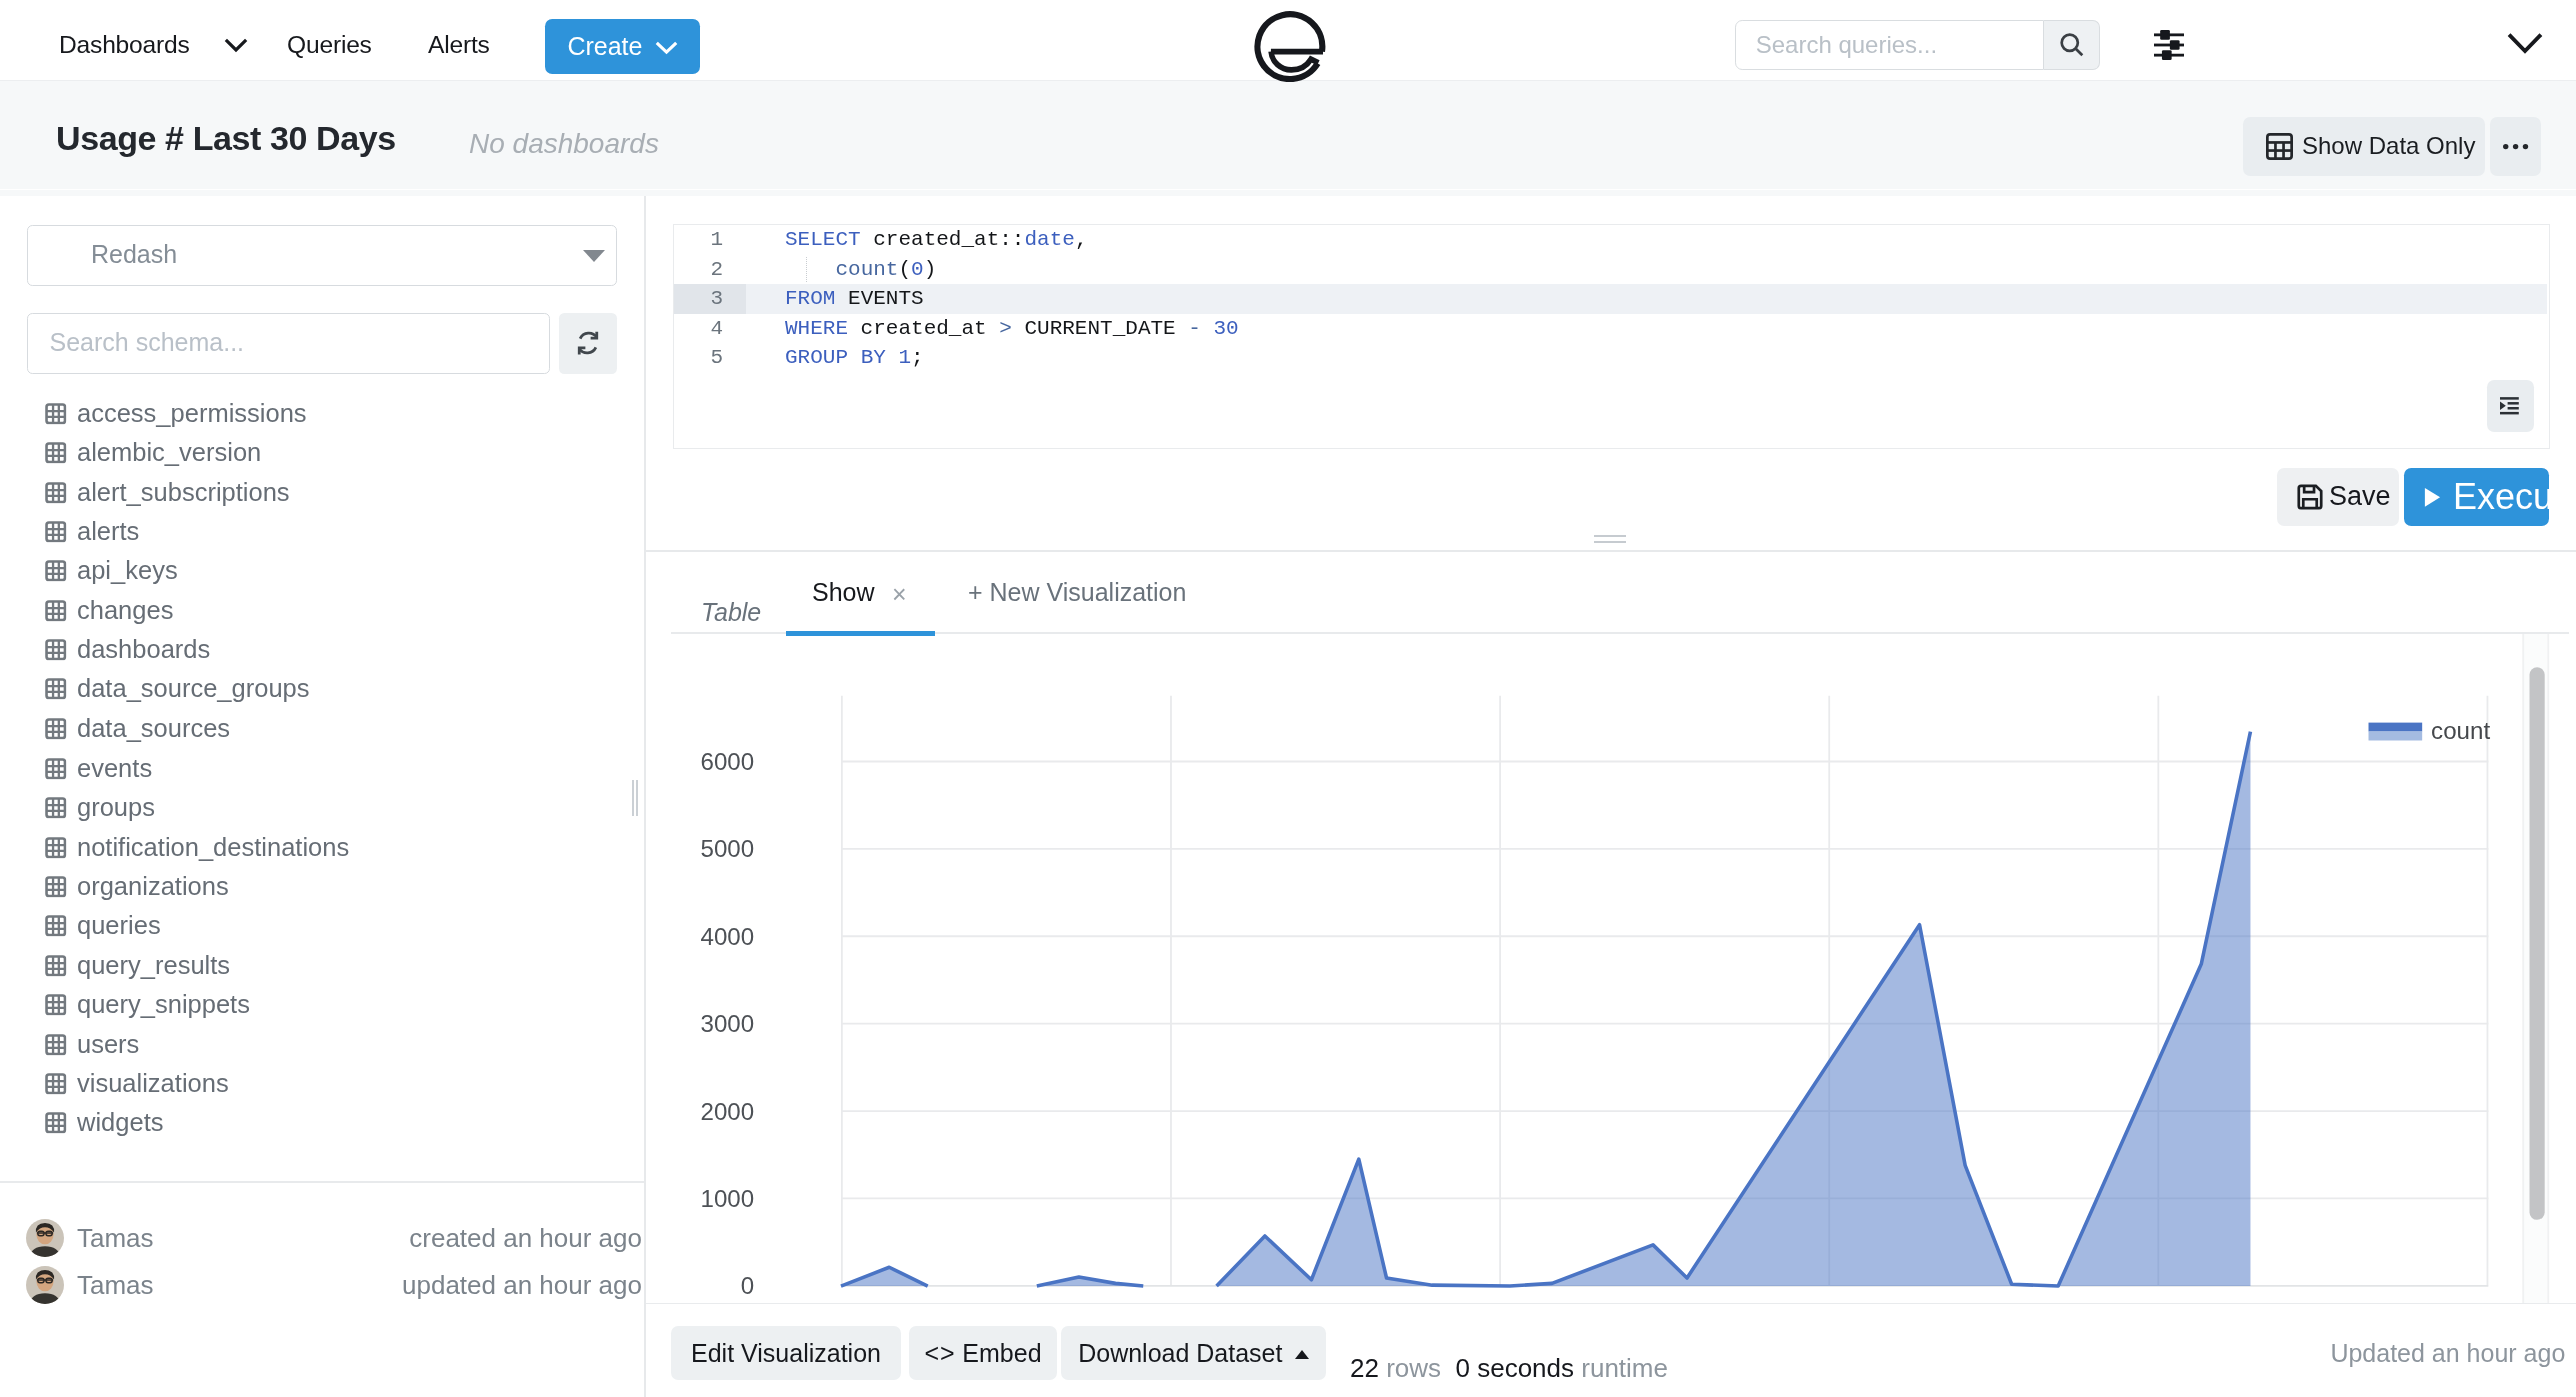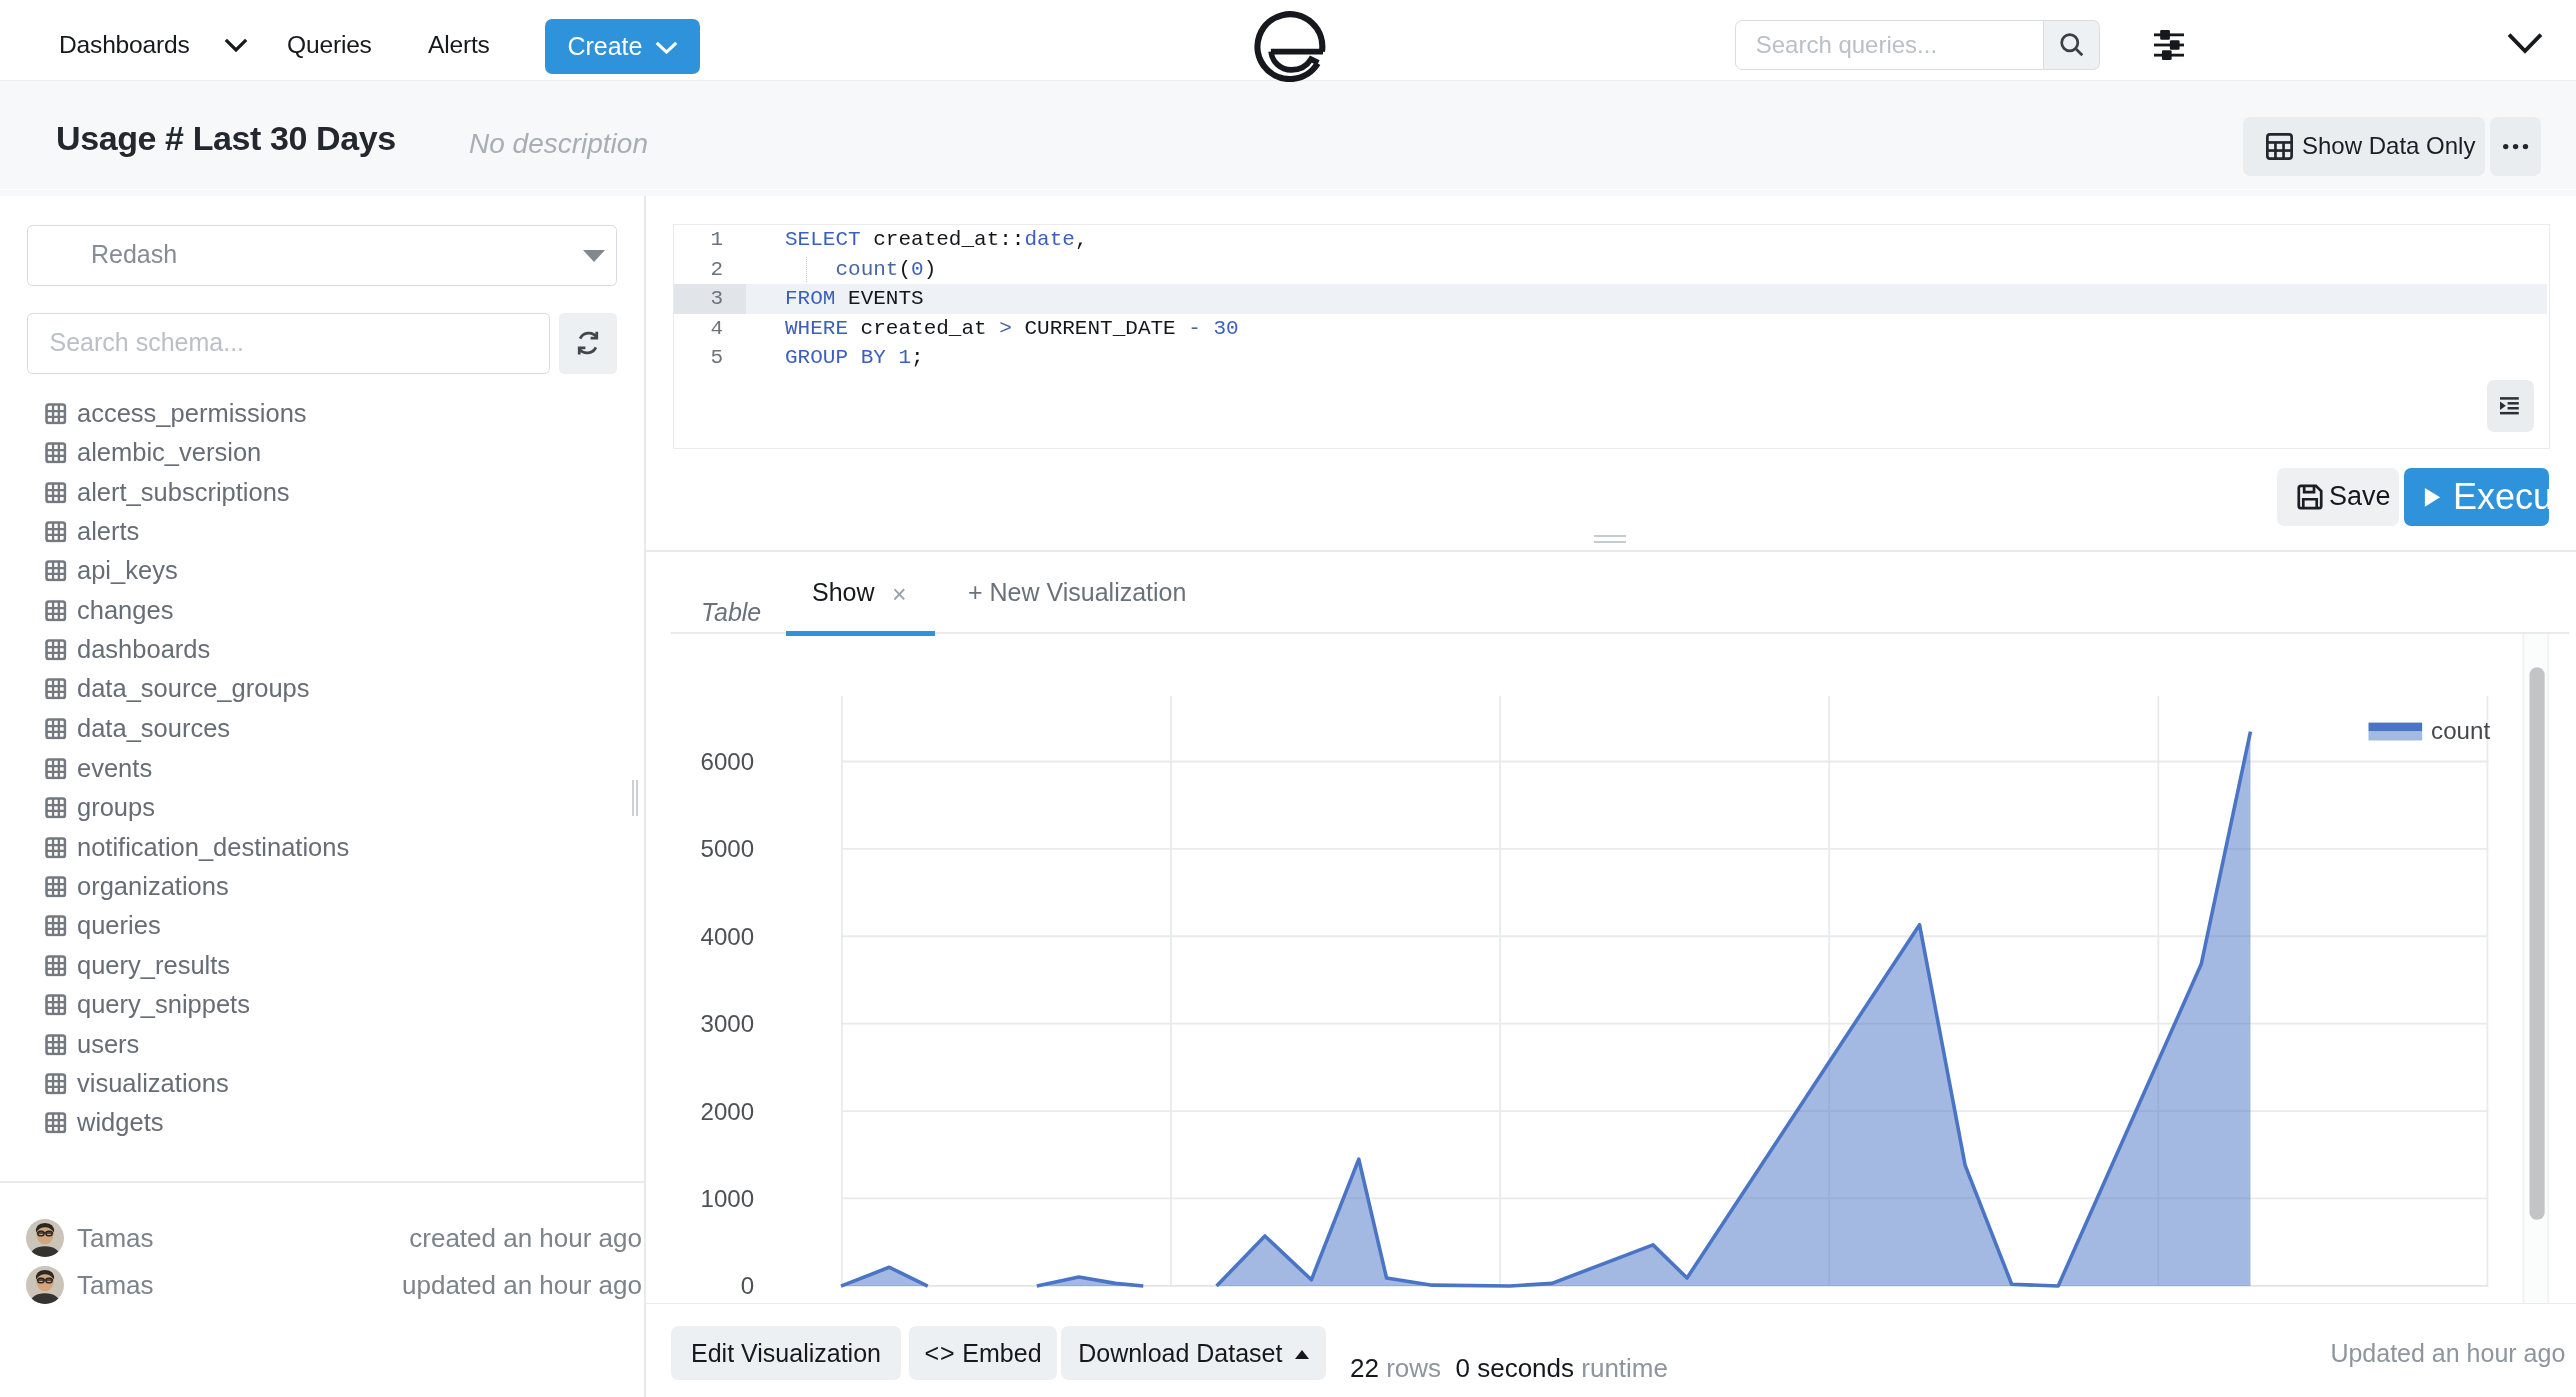--- a/index.html
+++ b/index.html
@@ -94,21 +94,21 @@
       <rect x="18" y="11.5" width="11" height="11" rx="1.5"></rect>
       <rect x="9" y="23" width="11" height="11" rx="1.5"></rect>
     </g>
   </svg>
   <svg class="abs" style="left:2506px;top:32px" width="38" height="23" viewBox="0 0 42 26">
     <path d="M3 3 L21 21.5 L39 3" fill="none" stroke="#17191d" stroke-width="4.4"></path>
   </svg>
 </div>
 <div id="header">
   <span id="title">Usage # Last 30 Days</span>
-  <span id="nodesc">No description</span>
+  <span id="nodesc">No dashboards</span>
   <div class="graybtn" style="left:2243px;top:36px;width:242px;height:59px;">
     <svg class="abs" style="left:23px;top:16px" width="27" height="27" viewBox="0 0 30 30">
       <rect x="1.5" y="1.5" width="27" height="27" rx="3" fill="none" stroke="#24272b" stroke-width="3"></rect>
       <line x1="1" y1="10.5" x2="29" y2="10.5" stroke="#24272b" stroke-width="3"></line>
       <line x1="1" y1="19.5" x2="29" y2="19.5" stroke="#24272b" stroke-width="3"></line>
       <line x1="10.5" y1="10" x2="10.5" y2="29" stroke="#24272b" stroke-width="3"></line>
       <line x1="19.5" y1="10" x2="19.5" y2="29" stroke="#24272b" stroke-width="3"></line>
     </svg>
     <span style="position:absolute;left:59px;top:0;line-height:57px;font-size:24px;font-weight:500;">Show Data Only</span>
   </div>

